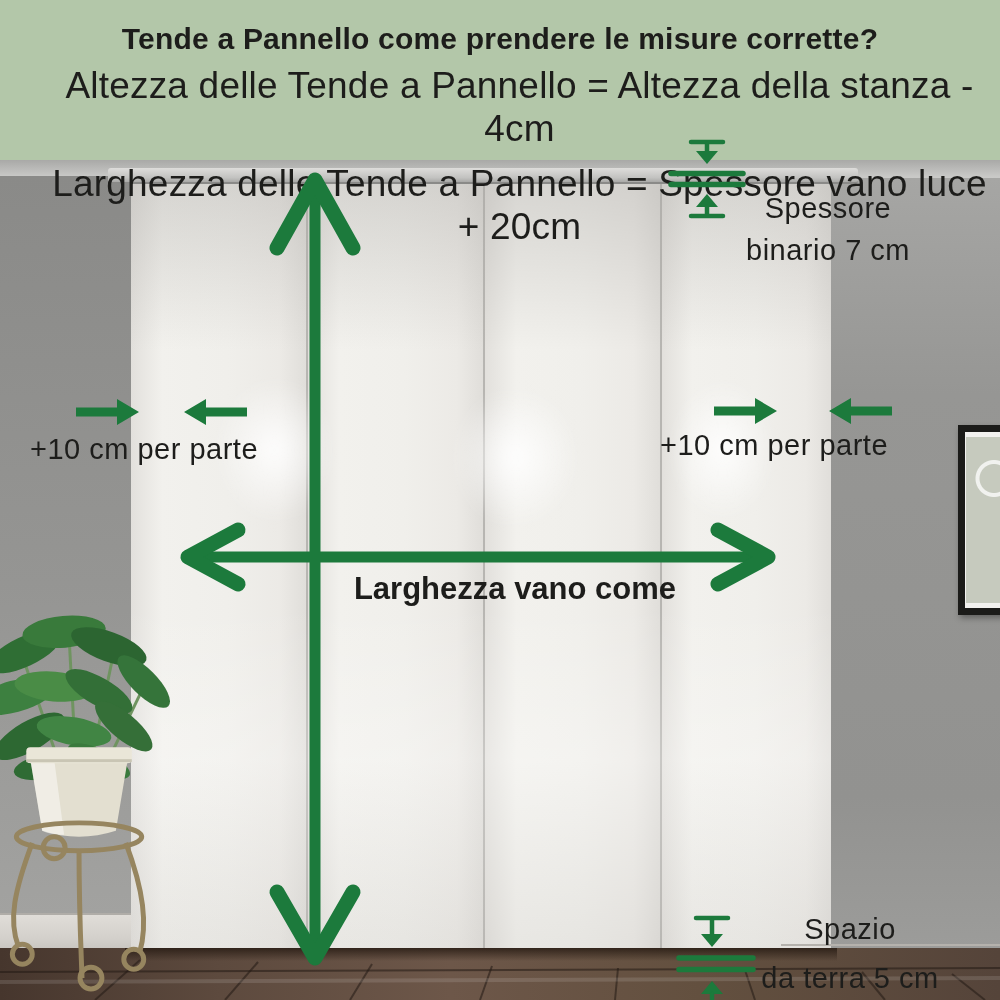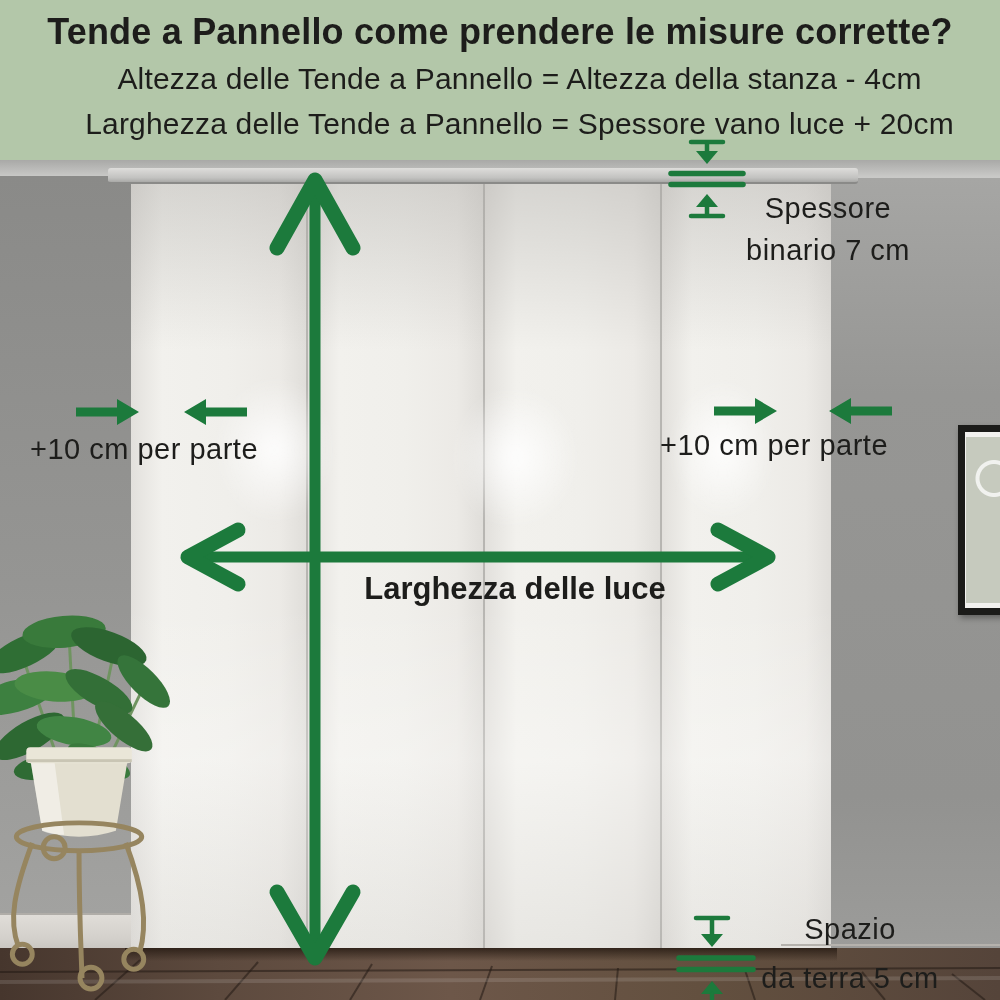--- a/index.html
+++ b/index.html
@@ -7,25 +7,25 @@
     position:relative;width:1000px;height:1000px;overflow:hidden;
     font-family:"Liberation Sans","DejaVu Sans",sans-serif;
     background:#9a9a98;margin:0 auto;
   }
   
   .header{
     position:absolute;left:0;top:0;width:1000px;height:160px;
     background:#b3c7a9;color:#1d1d1b;text-align:center;z-index:30;
   }
   .header .title{
-    margin:0;padding-top:13px;font-size:36px;font-weight:700;line-height:38px;
+    margin:0;padding-top:20px;font-size:30px;font-weight:700;line-height:38px;
     letter-spacing:.2px;
   }
   .header .formula{
-    margin:2px;font-size:30px;font-weight:400;line-height:43px;letter-spacing:.2px;padding-left:39px;
+    margin:12px;font-size:37px;font-weight:400;line-height:43px;letter-spacing:.2px;padding-left:39px;
   }
   .header .formula:first-of-type{margin-top:6px;}
   
   .scene{position:absolute;left:0;top:160px;width:1000px;height:840px;}
   .ceiling{position:absolute;left:0;top:0;width:1000px;height:23px;
     background:linear-gradient(180deg,#a9a9a7 0%,#c8c8c6 70%,#cfcfcd 100%);
     border-bottom:1px solid #9c9c9a;}
   .wall-left{position:absolute;left:0;top:16px;width:131px;height:740px;
     background:linear-gradient(180deg,#8a8a88 0%,#959593 55%,#a2a2a0 100%);}
   .wall-right{position:absolute;left:831px;top:18px;width:169px;height:772px;
@@ -214,20 +214,20 @@
 
   <div class="label lbl-reg lbl-center" style="left:718px;top:171px;width:220px;line-height:42px;margin-top:16px;">
     <span>Spessore</span><br>
     <span>binario 7 cm</span>
   </div>
 
   <div class="label lbl-reg" style="left:30px;top:433px;">+10 cm per parte</div>
 
   <div class="label lbl-reg" style="left:660px;top:429px;">+10 cm per parte</div>
 
-  <div class="label lbl-bold lbl-center" style="left:340px;top:571px;width:350px;">Larghezza delle luce</div>
+  <div class="label lbl-bold lbl-center" style="left:340px;top:571px;width:350px;">Larghezza vano come</div>
 
   <div class="label lbl-reg lbl-center" style="left:740px;top:905px;width:220px;line-height:49px;">
     <span>Spazio</span><br>
     <span>da terra 5 cm</span>
   </div>
 
 </div>
 
 </body></html>

